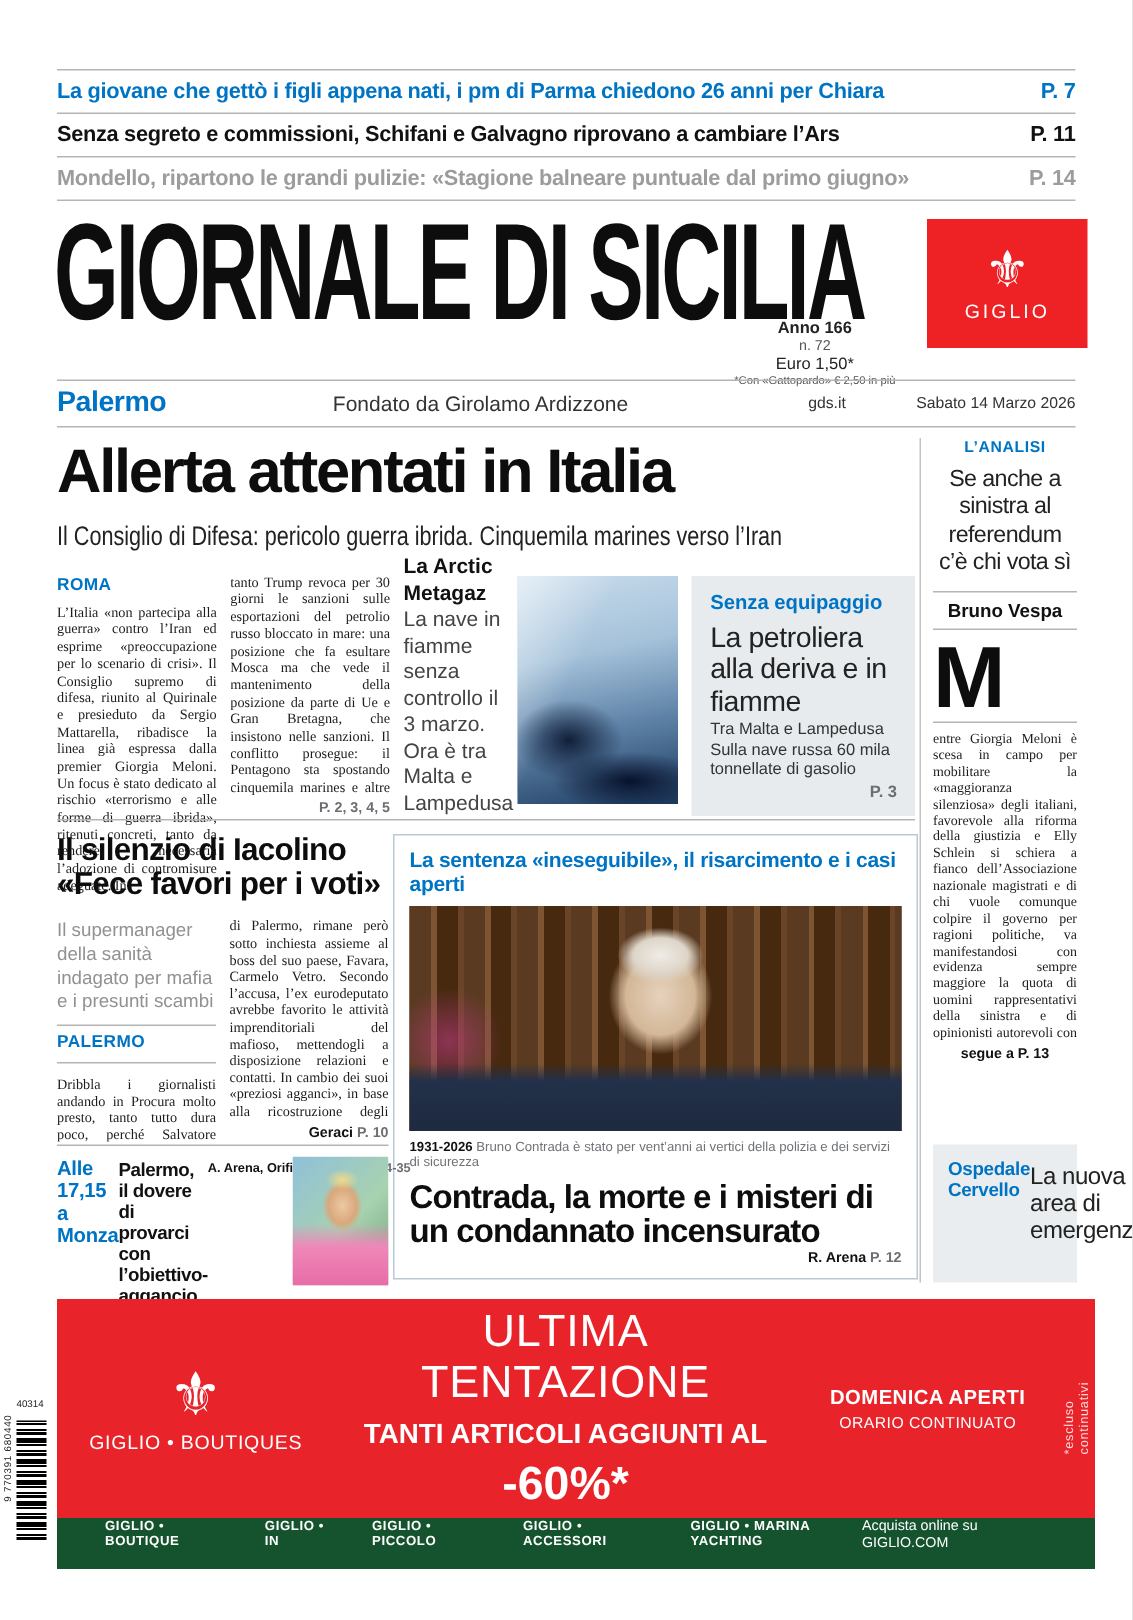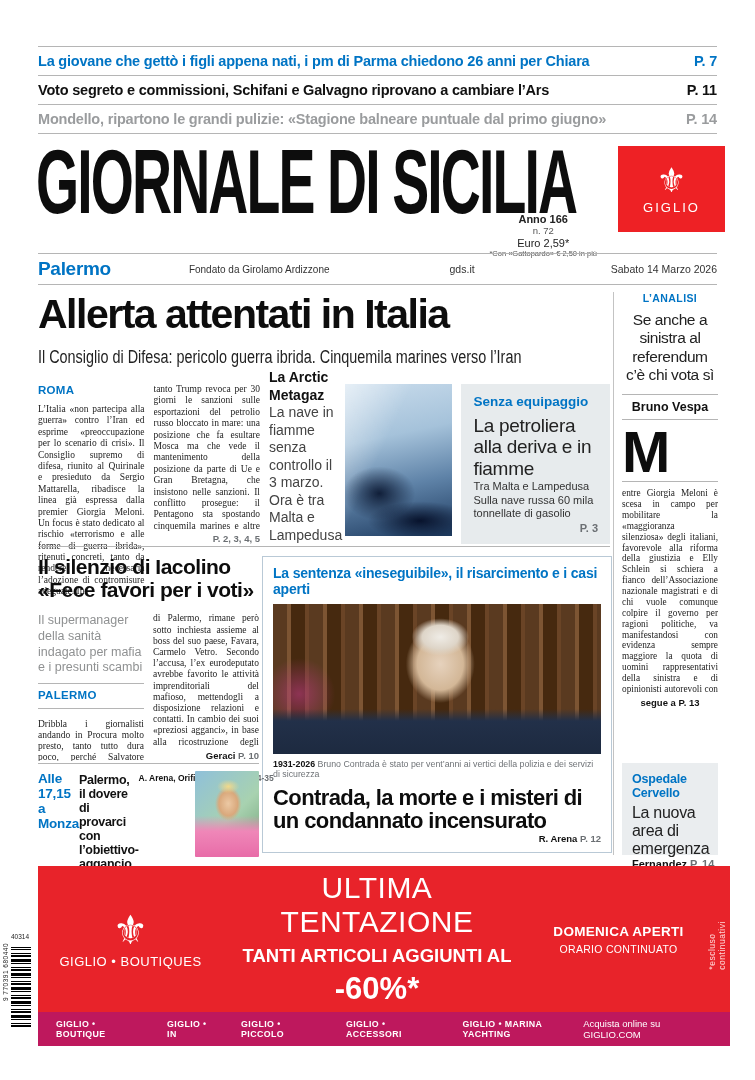--- a/index.html
+++ b/index.html
@@ -32,21 +32,21 @@
   .edition .e1 { font-weight:bold; font-size:11px; }
   .edition .e2 { font-size:9.5px; color:#555; }
   .edition .e3 { font-size:11px; }
   .edition .e4 { font-size:7.5px; color:#555; margin-top:1px; }
 
   
   .dateline { position:absolute; left:38px; right:38px; top:253px; height:32px;
               border-top:1px solid #b5b5b5; border-bottom:1px solid #b5b5b5;
               display:flex; align-items:center; }
   .dateline .city { color:#0074c4; font-weight:bold; font-size:19px; letter-spacing:-0.3px; }
-  .dateline .mid1 { font-size:10px; color:#333; margin-left:78px; }
+  .dateline .mid1 { font-size:14px; color:#333; margin-left:111px; }
   .dateline .mid2 { font-size:10.5px; color:#333; margin-left:120px; }
   .dateline .date { font-size:10.5px; color:#333; margin-left:auto; }
 
   
   .lead { position:absolute; left:38px; top:291px; width:572px; }
   .lead-headline { font-size:41px; font-weight:bold; letter-spacing:-1.5px; color:#0d0d0d; }
   .lead-subhead { margin-top:9px; font-size:18px; color:#222; white-space:nowrap;
                   transform:scaleX(0.80); transform-origin:left; }
   .lead-cols { display:flex; margin-top:16px; height:160px; }
   .lcol { width:112px; }
@@ -125,43 +125,43 @@
   .analysis { position:absolute; left:622px; top:292px; width:96px; height:563px; }
   .an-kicker { color:#0074c4; font-weight:bold; font-size:10.5px; text-align:center; letter-spacing:0.4px; }
   .an-title { font-size:15.5px; letter-spacing:-0.4px; line-height:1.18; text-align:center; color:#222; margin-top:7px; }
   .an-byline { border-top:1px solid #b5b5b5; border-bottom:1px solid #b5b5b5; text-align:center;
                font-weight:bold; font-size:12.5px; padding:5px 0; margin-top:10px; }
   .an-drop { font-size:58px; font-weight:bold; line-height:0.95; color:#0d0d0d; padding:4px 0 2px;
              border-bottom:1px solid #b5b5b5; }
   .an-body { font-size:9.3px; line-height:1.17; margin-top:6px; max-height:206px; overflow:hidden; }
   .an-segue { text-align:center; font-weight:bold; font-size:9.5px; margin-top:3px; }
   .cervello { position:absolute; left:0; right:0; bottom:0; height:92px; background:#eaedef; padding:9px 10px;
-              display:flex; flex-direction:column; }
+              display:flex; flex-direction:row; }
   .cervello .kick { color:#0074c4; font-weight:bold; font-size:12.5px; letter-spacing:-0.2px; }
   .cervello .ct { font-size:16px; line-height:1.12; color:#222; letter-spacing:-0.3px; margin-top:4px; }
   .cervello .byline-row { margin-top:auto; font-size:11px; }
 
   
   .ad { position:absolute; left:38px; top:866px; width:692px; height:180px; }
   .ad-main { position:absolute; inset:0 0 34px 0; background:#e8232a; color:#fff;
              display:flex; align-items:center; }
   .ad-left { width:185px; text-align:center; }
   .ad-left .lily { font-size:40px; line-height:1; }
   .ad-left .brand { font-size:13px; letter-spacing:0.5px; margin-top:4px; }
   .ad-center { flex:1; text-align:center; }
   .ad-center .l1 { font-size:30px; letter-spacing:0.5px; }
   .ad-center .l2 { font-size:18.5px; font-weight:bold; margin-top:6px; }
   .ad-center .l3 { font-size:31px; font-weight:bold; margin-top:4px; }
   .ad-right { width:175px; text-align:center; margin-right:24px; }
   .ad-right .r1 { font-size:13.5px; font-weight:bold; letter-spacing:0.3px; }
   .ad-right .r2 { font-size:10.5px; margin-top:4px; letter-spacing:0.3px; }
   .ad-vert { position:absolute; right:3px; top:50%; transform:translateY(-58%) rotate(180deg);
              writing-mode:vertical-rl; font-size:8.5px; color:#ffd9d9; letter-spacing:0.5px; }
-  .ad-bar { position:absolute; left:0; right:0; bottom:0; height:34px; background:#be185d; color:#fff;
-            display:flex; align-items:center; padding:0 18px; }
+  .ad-bar { position:absolute; left:0; right:0; bottom:0; height:34px; background:#14532d; color:#fff;
+            display:flex; align-items:flex-start; padding:0 32px; }
   .ad-bar .nav { display:flex; gap:26px; font-size:8.8px; font-weight:bold; letter-spacing:0.4px; }
   .ad-bar .shop { margin-left:auto; font-size:9.5px; }
 
   
   .barcode { position:absolute; left:3px; top:933px; width:30px; height:108px; }
   .barcode .stripes { position:absolute; left:8px; top:14px; width:20px; height:80px;
     background:repeating-linear-gradient(0deg,#000 0 2px,#fff 2px 3px,#000 3px 4px,#fff 4px 7px,#000 7px 8px,#fff 8px 9px,#000 9px 12px,#fff 12px 14px); }
   .barcode .num { position:absolute; left:-1px; top:10px; writing-mode:vertical-rl; transform:rotate(180deg);
     font-size:6.5px; color:#222; letter-spacing:0.5px; }
   .barcode .num2 { position:absolute; left:8px; top:0; font-size:6.5px; color:#222; }
@@ -176,38 +176,38 @@
     <span class="num">9 770391 680440</span>
     <div class="stripes"></div>
   </div>
 
   <div class="teasers">
     <div class="teaser t1">
       <span>La giovane che gettò i figli appena nati, i pm di Parma chiedono 26 anni per Chiara</span>
       <span class="pg">P. 7</span>
     </div>
     <div class="teaser t2">
-      <span>Voto segreto e commissioni, Schifani e Galvagno riprovano a cambiare l’Ars</span>
+      <span>Senza segreto e commissioni, Schifani e Galvagno riprovano a cambiare l’Ars</span>
       <span class="pg">P. 11</span>
     </div>
     <div class="teaser t3">
       <span>Mondello, ripartono le grandi pulizie: «Stagione balneare puntuale dal primo giugno»</span>
       <span class="pg">P. 14</span>
     </div>
   </div>
 
   <div class="mast-title">GIORNALE DI SICILIA</div>
   <div class="giglio-box">
     <span class="lily">⚜</span>
     <span class="gname">GIGLIO</span>
   </div>
   <div class="edition">
     <div class="e1">Anno 166</div>
     <div class="e2">n. 72</div>
-    <div class="e3">Euro 2,59*</div>
+    <div class="e3">Euro 1,50*</div>
     <div class="e4">*Con «Gattopardo» € 2,50 in più</div>
   </div>
 
   <div class="dateline">
     <span class="city">Palermo</span>
     <span class="mid1">Fondato da Girolamo Ardizzone</span>
     <span class="mid2">gds.it</span>
     <span class="date">Sabato 14 Marzo 2026</span>
   </div>
 

